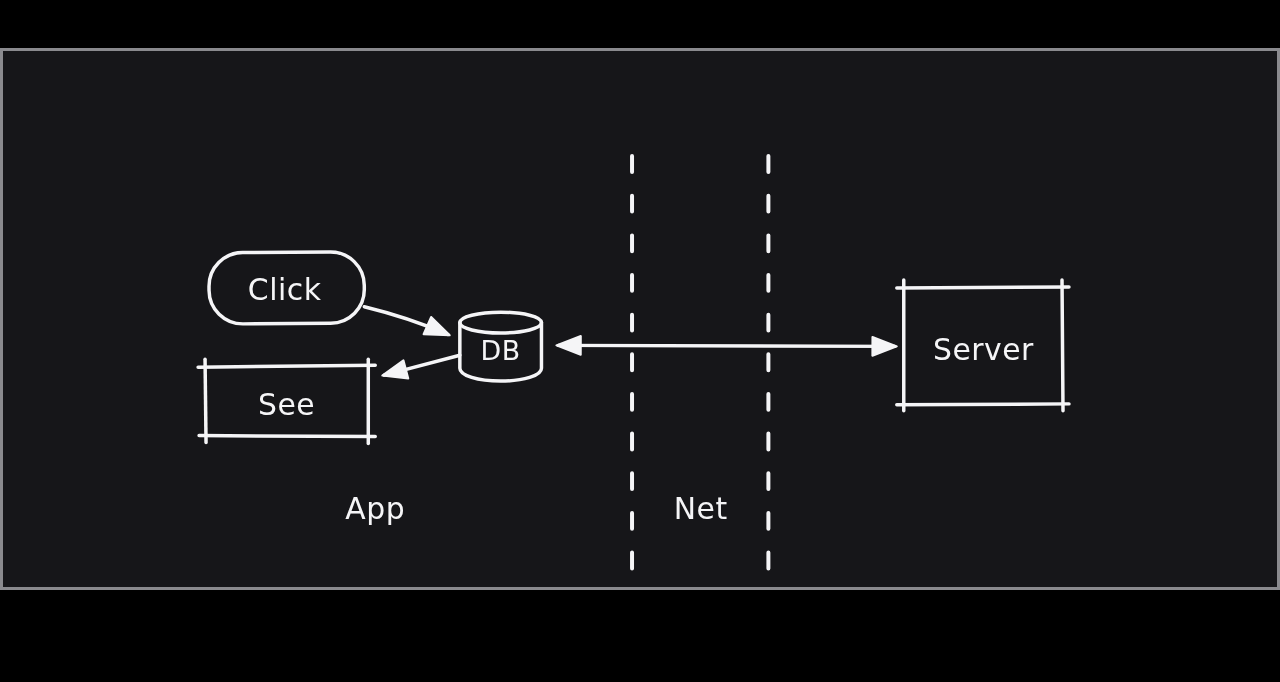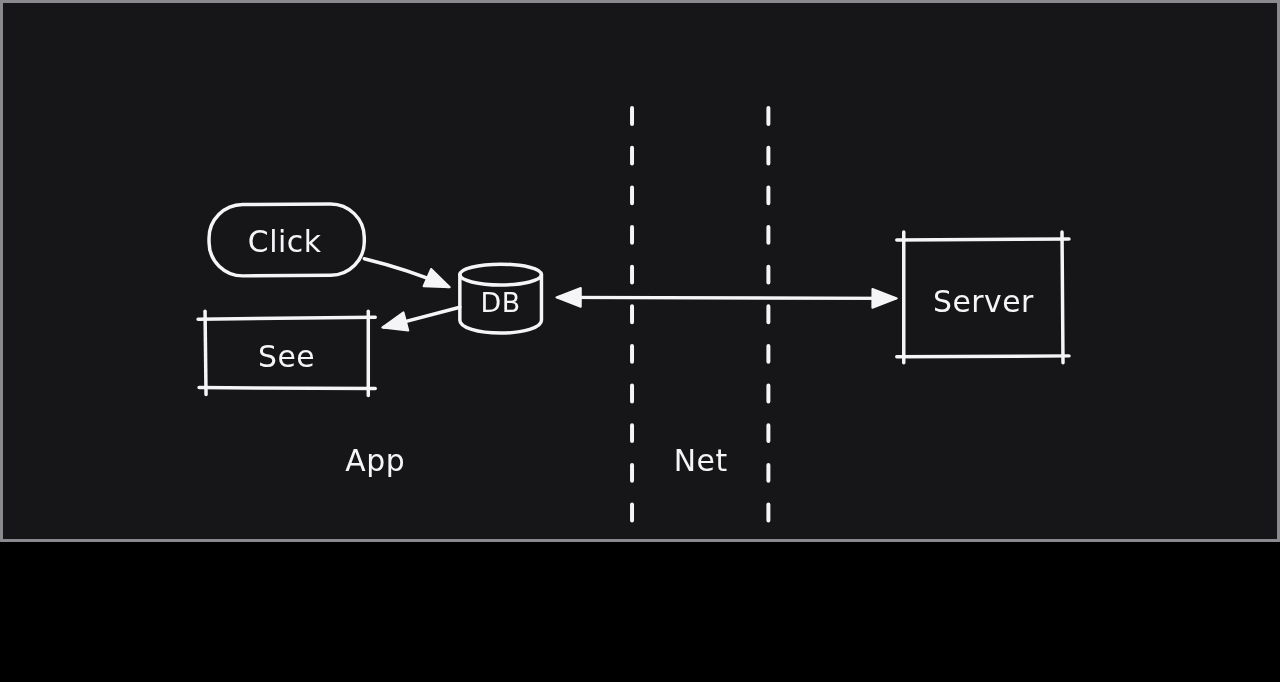--- a/index.html
+++ b/index.html
@@ -9,20 +9,21 @@
     font-family: "DejaVu Sans", sans-serif;
     overflow: hidden;
   }
   .frame {
     position: relative;
     width: 1280px; height: 542px;
     box-sizing: border-box;
     border: 3px solid var(--frame-border, #8a8a8e);
     background: var(--canvas-bg, #161619);
     overflow: hidden;
+    margin-top: 48px;
   }
   svg.canvas { display: block; width: 1274px; height: 676px; }
   .shape {
     fill: none;
     stroke: var(--stroke, #f5f5f7);
     stroke-width: 3.5;
     stroke-linecap: round;
     stroke-linejoin: round;
   }
   .arrow-line {

